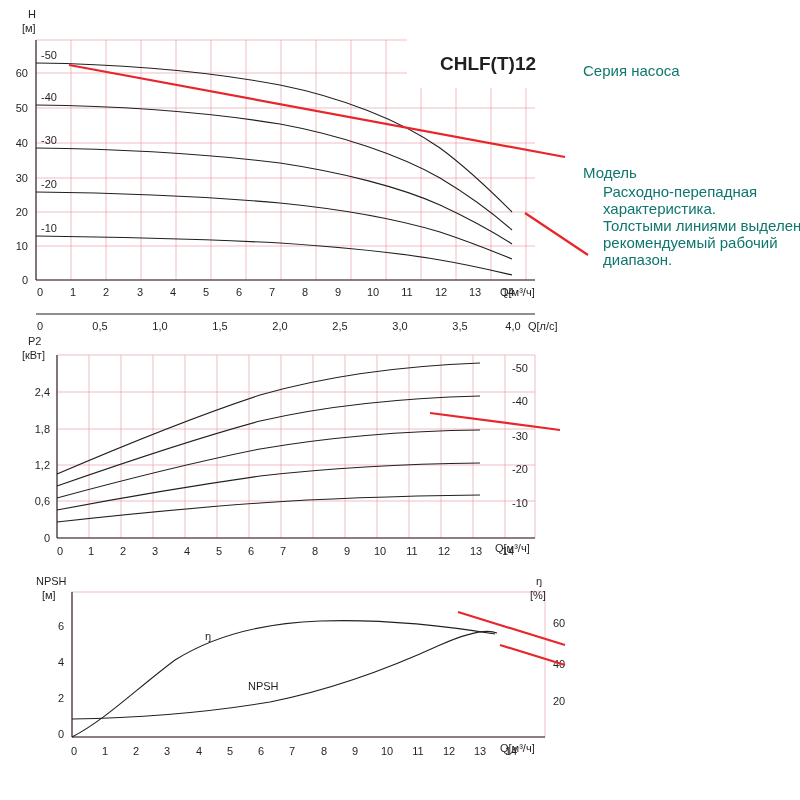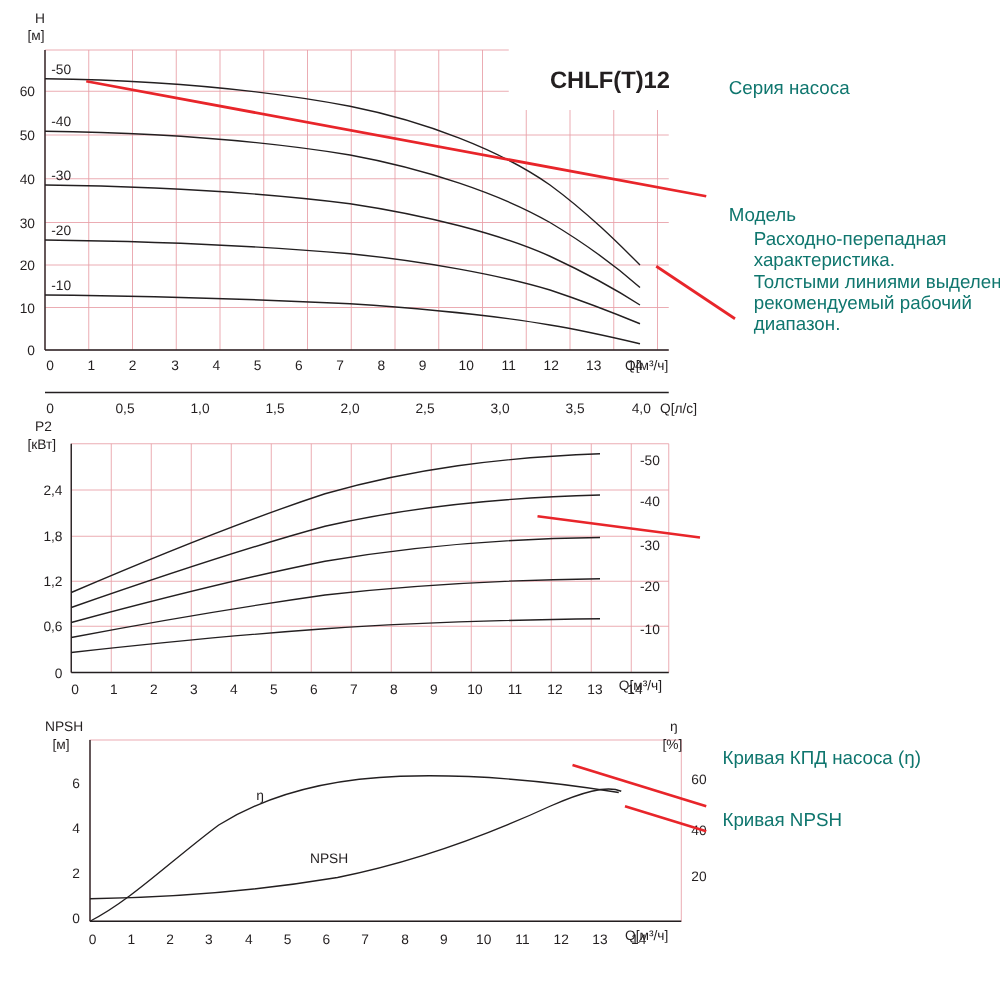--- a/index.html
+++ b/index.html
@@ -280,16 +280,14 @@
     <line class="redline" x1="458" y1="612" x2="565" y2="645"></line>
     <line class="redline" x1="500" y1="645" x2="565" y2="665"></line>
   </g>
 
 </svg>
 
 <div class="anno" style="left:583px; top:62px;">Серия насоса</div>
 <div class="anno" style="left:583px; top:140px;margin-top:24px;">Модель</div>
 <div class="anno" style="left:603px; top:183px; width:200px;">Расходно-перепадная характеристика.
 Толстыми линиями выделен рекомендуемый рабочий диапазон.</div>
-<div class="anno" style="left:578px; top:598px; width:220px;">Кривая КПД насоса (ŋ)</div>
-<div class="anno" style="left:578px; top:648px; width:220px;">Кривая NPSH</div>
 
 </div>
 
 </body></html>

